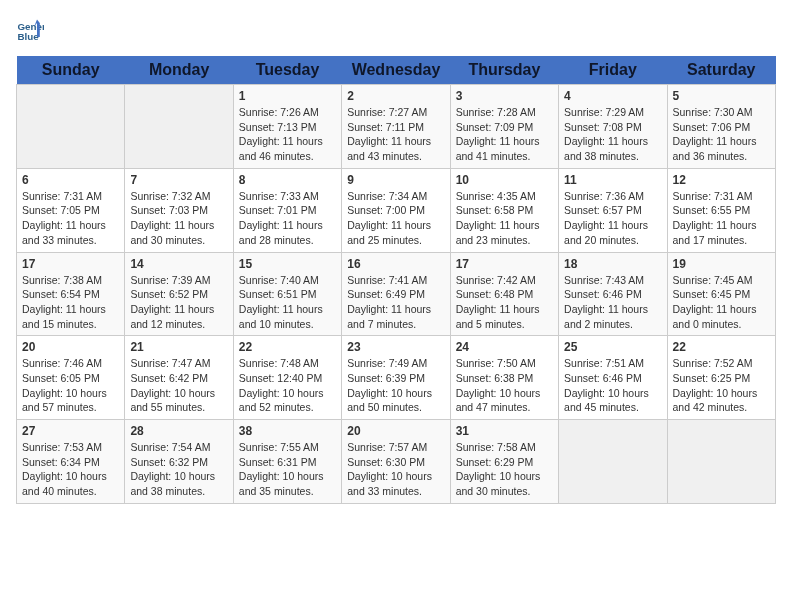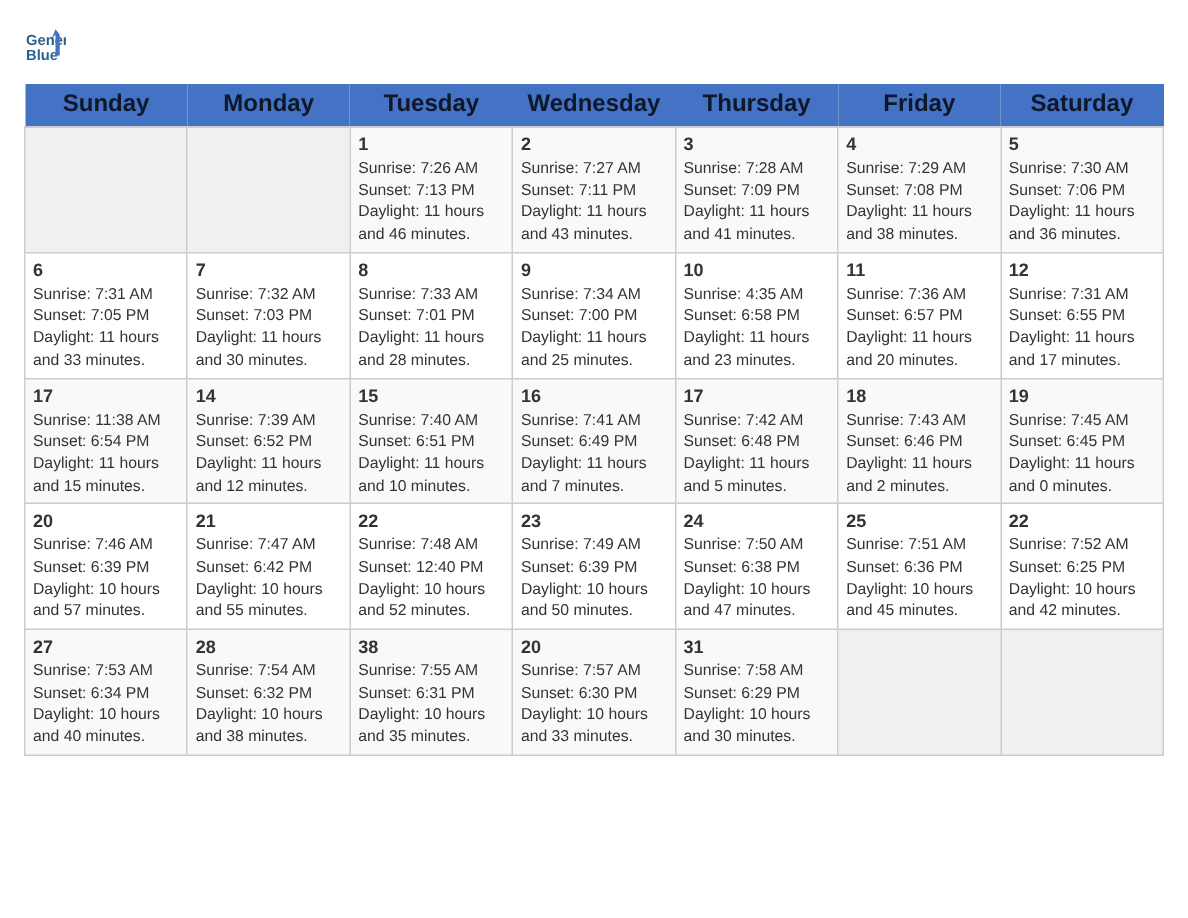--- a/index.html
+++ b/index.html
@@ -187,21 +187,21 @@
         <td>
           <span class="day-number">12</span>
           <div class="day-info">Sunrise: 7:31 AM
 Sunset: 6:55 PM
 Daylight: 11 hours and 17 minutes.</div>
         </td>
       </tr>
       <tr>
         <td>
           <span class="day-number">17</span>
-          <div class="day-info">Sunrise: 11:38 AM
+          <div class="day-info">Sunrise: 7:38 AM
 Sunset: 6:54 PM
 Daylight: 11 hours and 15 minutes.</div>
         </td>
         <td>
           <span class="day-number">14</span>
           <div class="day-info">Sunrise: 7:39 AM
 Sunset: 6:52 PM
 Daylight: 11 hours and 12 minutes.</div>
         </td>
         <td>
@@ -232,21 +232,21 @@
           <span class="day-number">19</span>
           <div class="day-info">Sunrise: 7:45 AM
 Sunset: 6:45 PM
 Daylight: 11 hours and 0 minutes.</div>
         </td>
       </tr>
       <tr>
         <td>
           <span class="day-number">20</span>
           <div class="day-info">Sunrise: 7:46 AM
-Sunset: 6:39 PM
+Sunset: 6:05 PM
 Daylight: 10 hours and 57 minutes.</div>
         </td>
         <td>
           <span class="day-number">21</span>
           <div class="day-info">Sunrise: 7:47 AM
 Sunset: 6:42 PM
 Daylight: 10 hours and 55 minutes.</div>
         </td>
         <td>
           <span class="day-number">22</span>
@@ -262,21 +262,21 @@
         </td>
         <td>
           <span class="day-number">24</span>
           <div class="day-info">Sunrise: 7:50 AM
 Sunset: 6:38 PM
 Daylight: 10 hours and 47 minutes.</div>
         </td>
         <td>
           <span class="day-number">25</span>
           <div class="day-info">Sunrise: 7:51 AM
-Sunset: 6:36 PM
+Sunset: 6:46 PM
 Daylight: 10 hours and 45 minutes.</div>
         </td>
         <td>
           <span class="day-number">22</span>
           <div class="day-info">Sunrise: 7:52 AM
 Sunset: 6:25 PM
 Daylight: 10 hours and 42 minutes.</div>
         </td>
       </tr>
       <tr>

